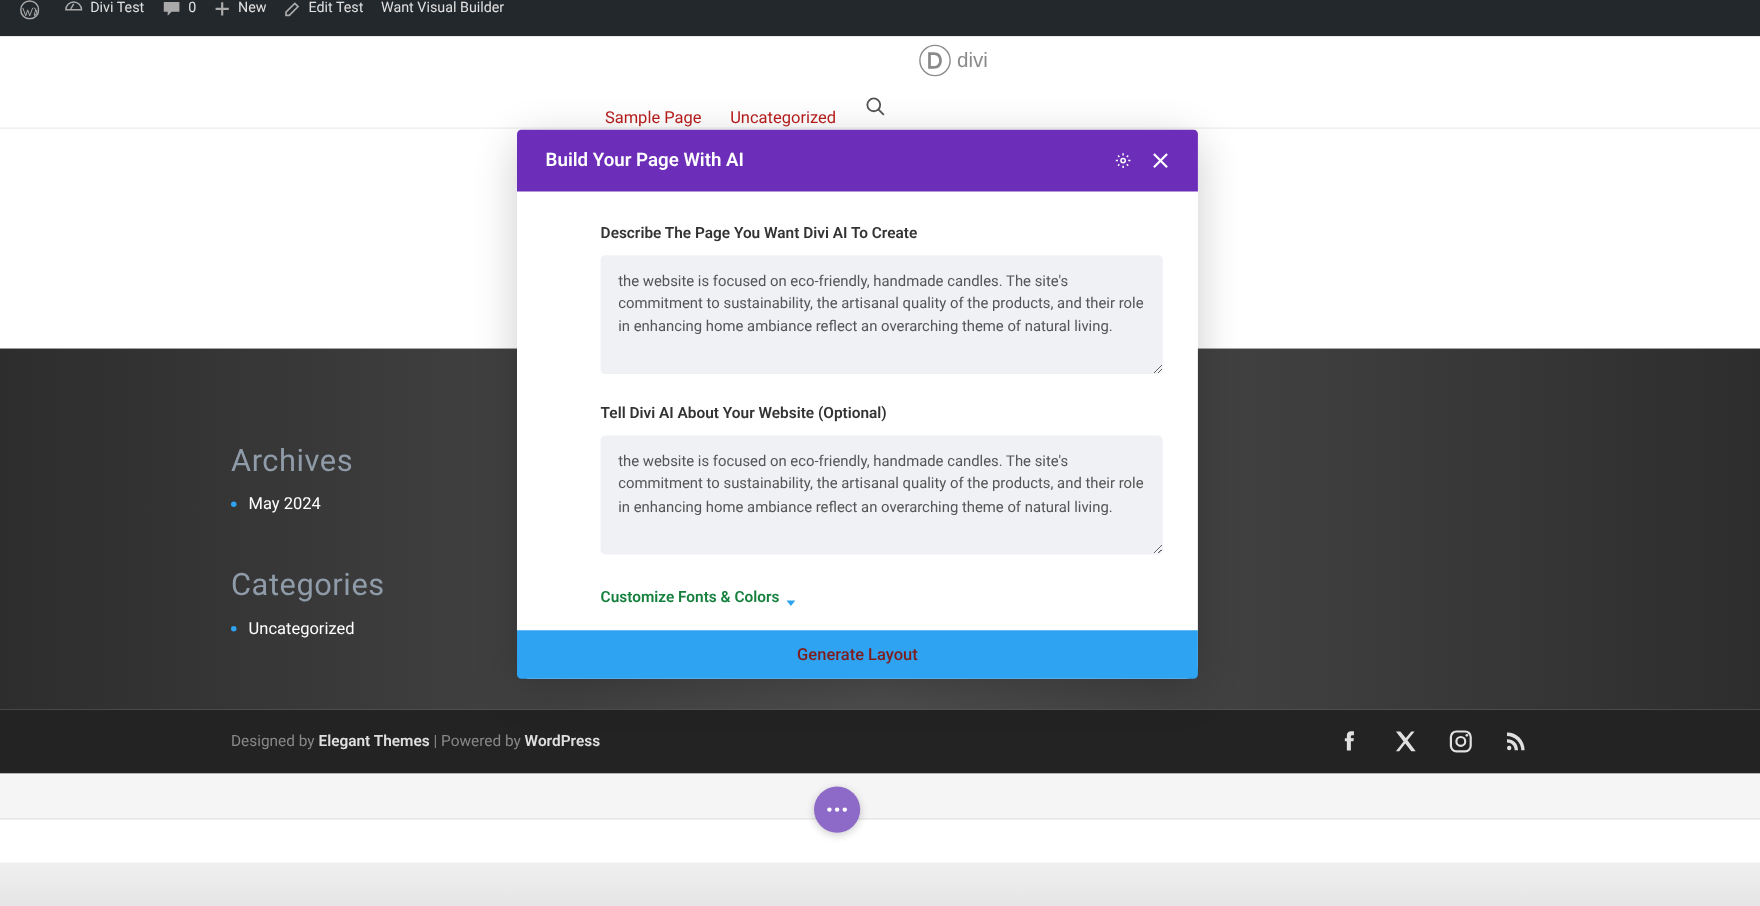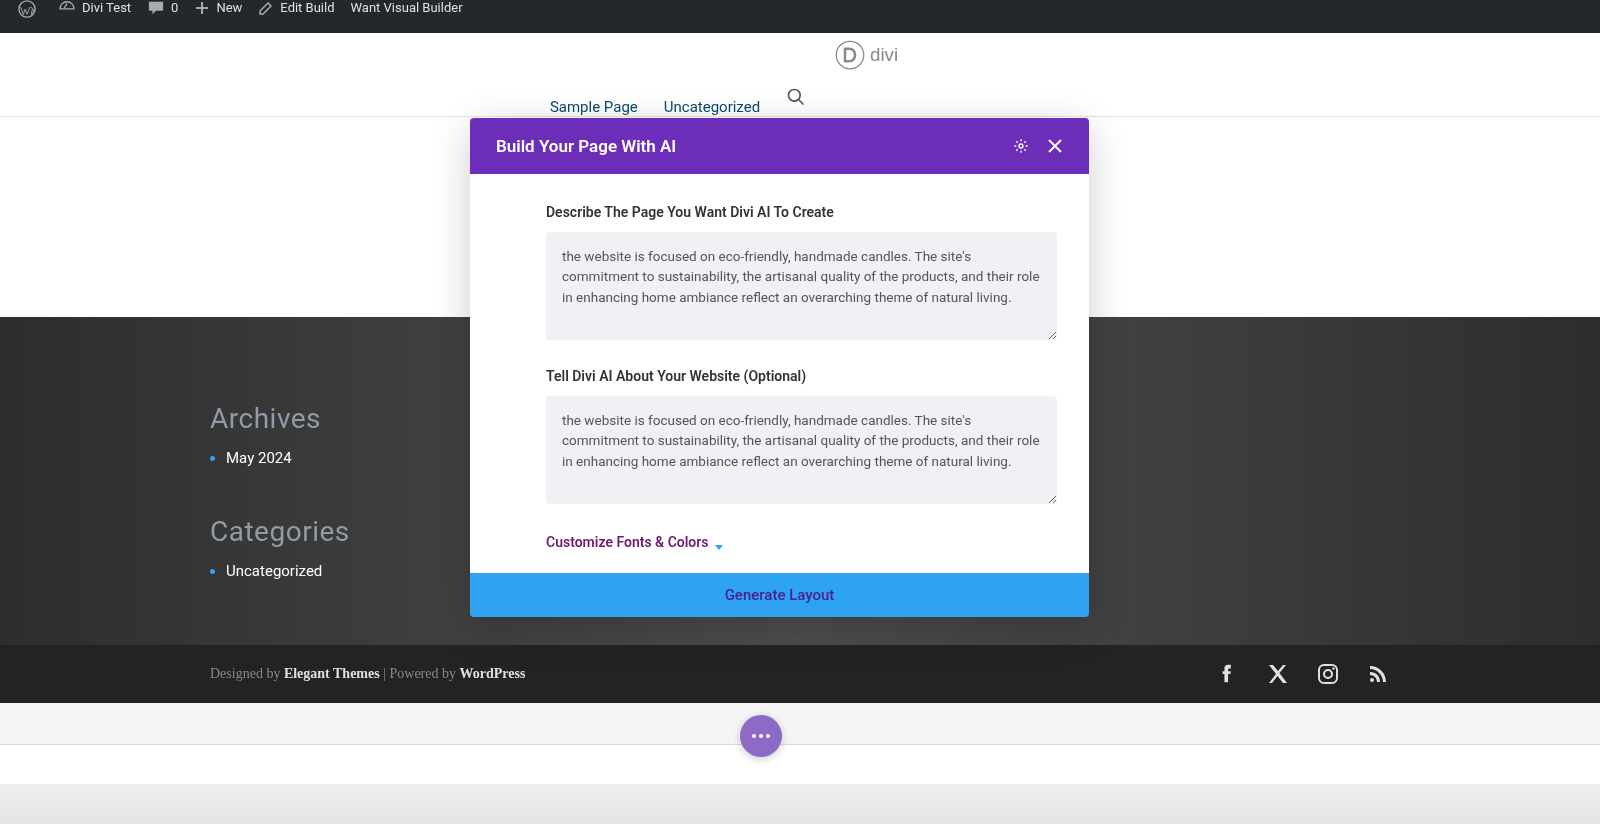--- a/index.html
+++ b/index.html
@@ -83,21 +83,21 @@
       height: 44px;
     }
     .main-nav {
       display: flex;
       align-items: center;
       gap: 26px;
       padding-right: 244px;
       font-size: 15px;
     }
     .nav-link {
-      color: #0c4a6e;
+      color: #b91c1c;
       cursor: pointer;
       margin-top: 20px;
     }
     .nav-search {
       display: flex;
       align-items: center;
     }
     
     
     .page-body {
@@ -147,21 +147,20 @@
     
     .site-footer {
       background: #232323;
       height: 58px;
       display: flex;
       align-items: center;
       justify-content: space-between;
       padding: 0 210px 0 210px;
       color: #888;
       font-size: 14px;
-      font-family: Liberation Serif, serif;
     }
     .footer-text strong {
       color: #e0e0e0;
       font-weight: 600;
     }
     .social-icons {
       display: flex;
       gap: 26px;
     }
     .social-icon {
@@ -221,38 +220,38 @@
       padding: 14px 16px;
       font-size: 13.5px;
       color: #555;
       line-height: 1.5;
       resize: both;
       margin-bottom: 24px;
       font-family: inherit;
       min-height: 108px;
     }
     .customize-link {
-      color: #701a75;
+      color: #15803d;
       font-size: 14px;
       font-weight: 600;
       cursor: pointer;
       display: inline-flex;
       align-items: flex-end;
       gap: 6px;
     }
     .dropdown-caret {
       width: 0;
       height: 0;
       border-left: 4px solid transparent;
       border-right: 4px solid transparent;
       border-top: 5px solid #2ea3f2;
     }
     .modal-footer {
       background: #2ea3f2;
-      color: #4c1d95;
+      color: #7f1d1d;
       padding: 13px;
       text-align: center;
       font-size: 15px;
       font-weight: 500;
       cursor: pointer;
       border-radius: 0 0 4px 4px;
     }
     
     
     .fab {
@@ -326,21 +325,21 @@
     <div class="admin-item">
       <svg width="16" height="16" viewBox="0 0 16 16">
           <path d="M7 2 L9 2 L9 7 L14 7 L14 9 L9 9 L9 14 L7 14 L7 9 L2 9 L2 7 L7 7 Z" fill="#aaa"></path>
         </svg>
       <span>New</span>
     </div>
     <div class="admin-item">
       <svg width="16" height="16" viewBox="0 0 16 16">
           <path d="M2 11 L10 3 L13 6 L5 14 L2 14 Z" fill="none" stroke="#aaa" stroke-width="1.5"></path>
         </svg>
-      <span>Edit Build</span>
+      <span>Edit Test</span>
     </div>
     <div class="admin-item">
       <span>Want Visual Builder</span>
     </div>
   </div>
 </div>
 
 <div class="site-header">
   <div class="logo">
     <svg viewBox="0 0 160 48" width="100" height="44">

